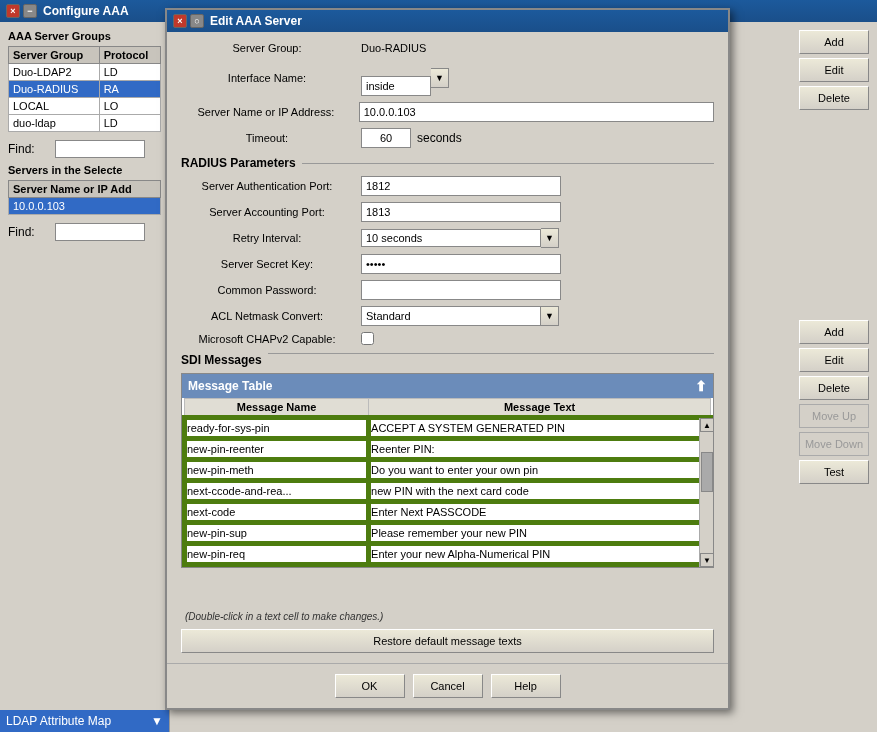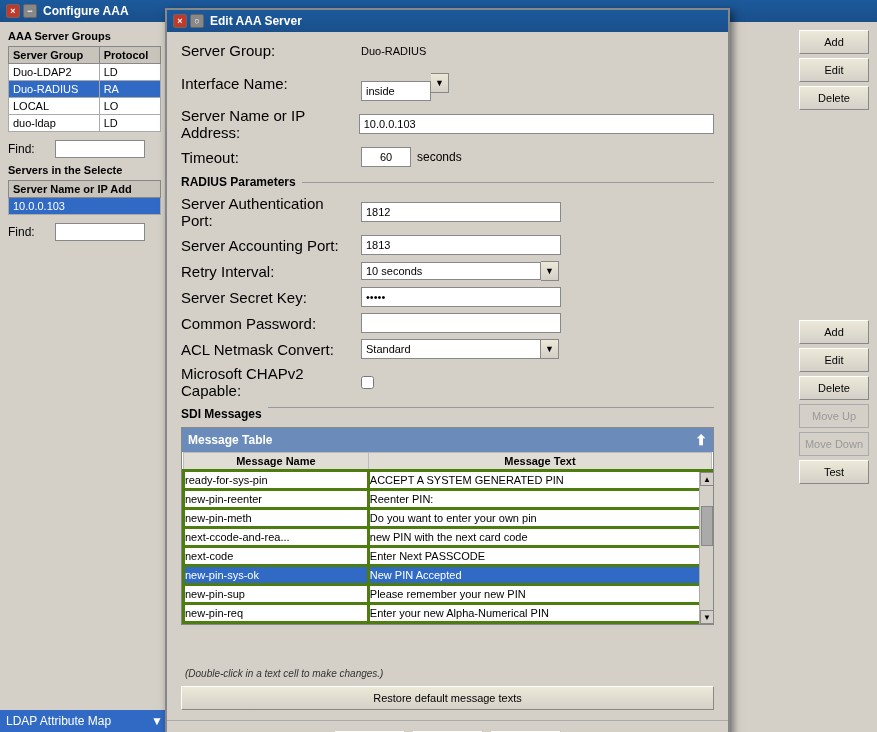--- a/index.html
+++ b/index.html
@@ -130,21 +130,21 @@
     }
 
     .modal-title { font-size: 12px; font-weight: bold; }
 
     .modal-body { padding: 10px 14px; }
 
     .form-row {
       display: flex; align-items: center; margin-bottom: 6px;
     }
     .form-label {
-      width: 180px; text-align: left; padding-right: 8px; font-size: 15px; color: #000;
+      width: 180px; text-align: center; padding-right: 8px; font-size: 11px; color: #000;
     }
     .form-value { font-size: 11px; font-weight: normal; color: #000; }
 
     .form-input {
       border: 1px solid #888;
       background: white;
       padding: 2px 4px;
       font-size: 11px;
       height: 20px;
     }
@@ -211,21 +211,21 @@
     }
     .msg-table-collapse { font-size: 14px; cursor: pointer; }
 
     .msg-table {
       width: 100%; border-collapse: collapse;
     }
     .msg-table th {
       background: #e0ddd4; border: 1px solid #bbb; padding: 2px 6px; text-align: center; font-size: 11px;
     }
     .msg-table td {
-      border: 3px solid #4d7c0f; padding: 2px 0; font-size: 11px;
+      border: 5px solid #4d7c0f; padding: 2px 0; font-size: 11px;
     }
     .msg-row-selected { background: #316ac5; color: white; }
     .msg-row-normal { background: white; }
 
     .table-wrap { position: relative; overflow: hidden; }
 
     .hint-text { font-size: 10px; color: #333; padding: 3px 4px; font-style: italic; margin-top: 40px; }
 
     .restore-btn {
       width: 100%; height: 24px;
@@ -459,24 +459,20 @@
                   <td>Do you want to enter your own pin</td>
                 </tr>
                 <tr class="msg-row-normal">
                   <td>next-ccode-and-rea...</td>
                   <td>new PIN with the next card code</td>
                 </tr>
                 <tr class="msg-row-normal">
                   <td>next-code</td>
                   <td>Enter Next PASSCODE</td>
                 </tr>
-                <tr class="msg-row-selected">
-                  <td>new-pin-sys-ok</td>
-                  <td>New PIN Accepted</td>
-                </tr>
                 <tr class="msg-row-normal">
                   <td>new-pin-sup</td>
                   <td>Please remember your new PIN</td>
                 </tr>
                 <tr class="msg-row-normal">
                   <td>new-pin-req</td>
                   <td>Enter your new Alpha-Numerical PIN</td>
                 </tr>
               </tbody>
             </table>

